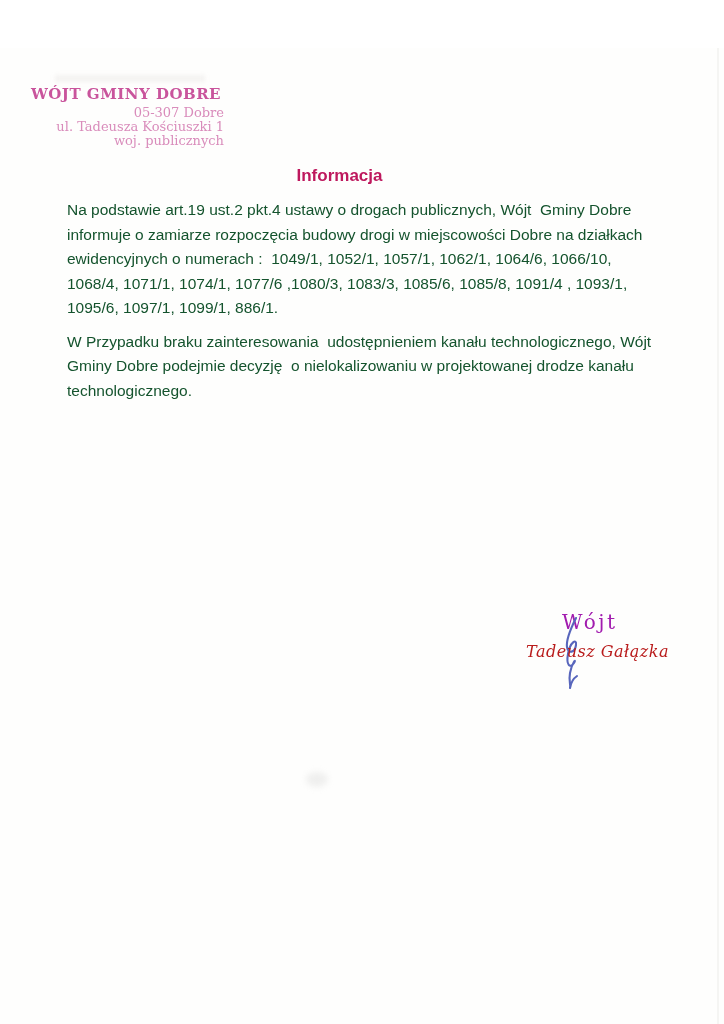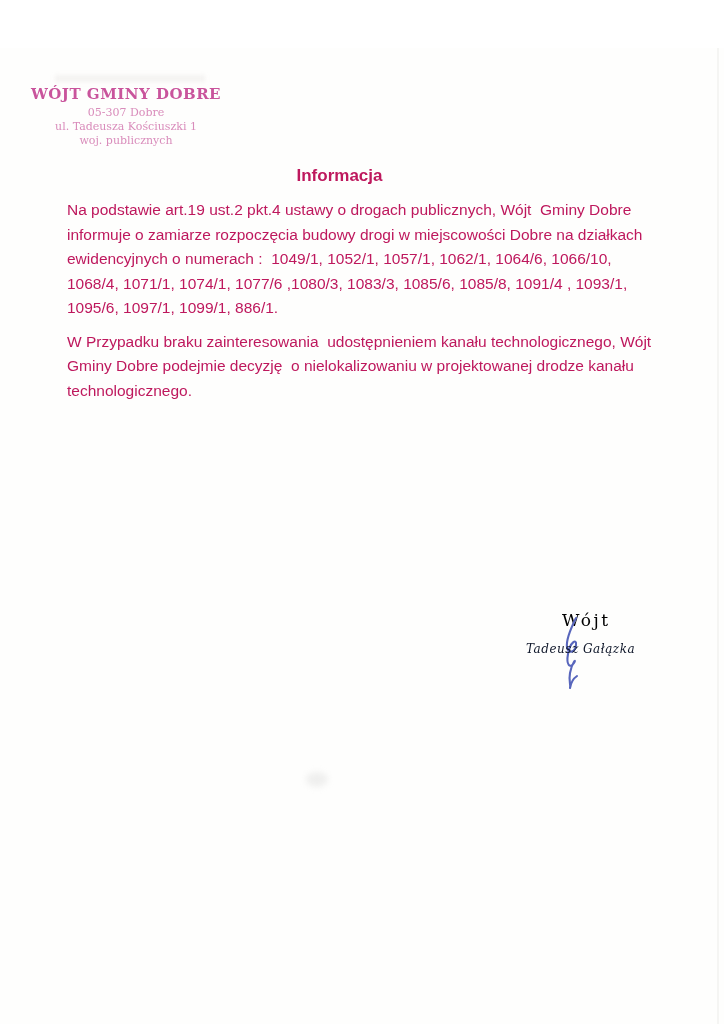--- a/index.html
+++ b/index.html
@@ -26,23 +26,24 @@
     font-family: "DejaVu Serif", serif;
     user-select: none;
   }
   .stamp-title {
     font-size: 15px;
     font-weight: bold;
     letter-spacing: 0.5px;
     color: #c9549c;
   }
   .stamp-line {
-    font-size: 11px;
+    font-size: 13px;
     line-height: 14px;
     color: #d98cbb;
+    text-align: right;
   }
   .stamp-line.first { margin-top: 3px; }
   
   .doc-title {
     position: absolute;
     left: 67px;
     top: 118px;
     width: 545px;
     margin: 0;
     text-align: center;
@@ -51,51 +52,51 @@
     color: #be185d;
   }
   
   .body-text {
     position: absolute;
     left: 67px;
     top: 150px;
     width: 594px;
     font-size: 15.5px;
     line-height: 24.5px;
-    color: #be185d;
+    color: #14532d;
   }
   .para {
     margin: 0 0 9px 0;
     white-space: pre-wrap;
   }
   
   .signature {
     position: absolute;
     left: 500px;
     top: 558px;
     width: 190px;
     height: 115px;
     font-family: "DejaVu Serif", serif;
   }
   .sig-role {
     position: absolute;
     left: 62px;
     top: 4px;
-    font-size: 17px;
+    font-size: 20px;
     letter-spacing: 2.5px;
-    color: #000000;
+    color: #a21caf;
   }
   .sig-name {
     position: absolute;
     left: 26px;
     top: 36px;
-    font-size: 12px;
+    font-size: 16px;
     font-style: italic;
     letter-spacing: 0.5px;
-    color: #0f172a;
+    color: #b91c1c;
     text-align: right;
   }
   .sig-scribble {
     position: absolute;
     left: 58px;
     top: 10px;
     width: 28px;
     height: 74px;
     overflow: visible;
   }

